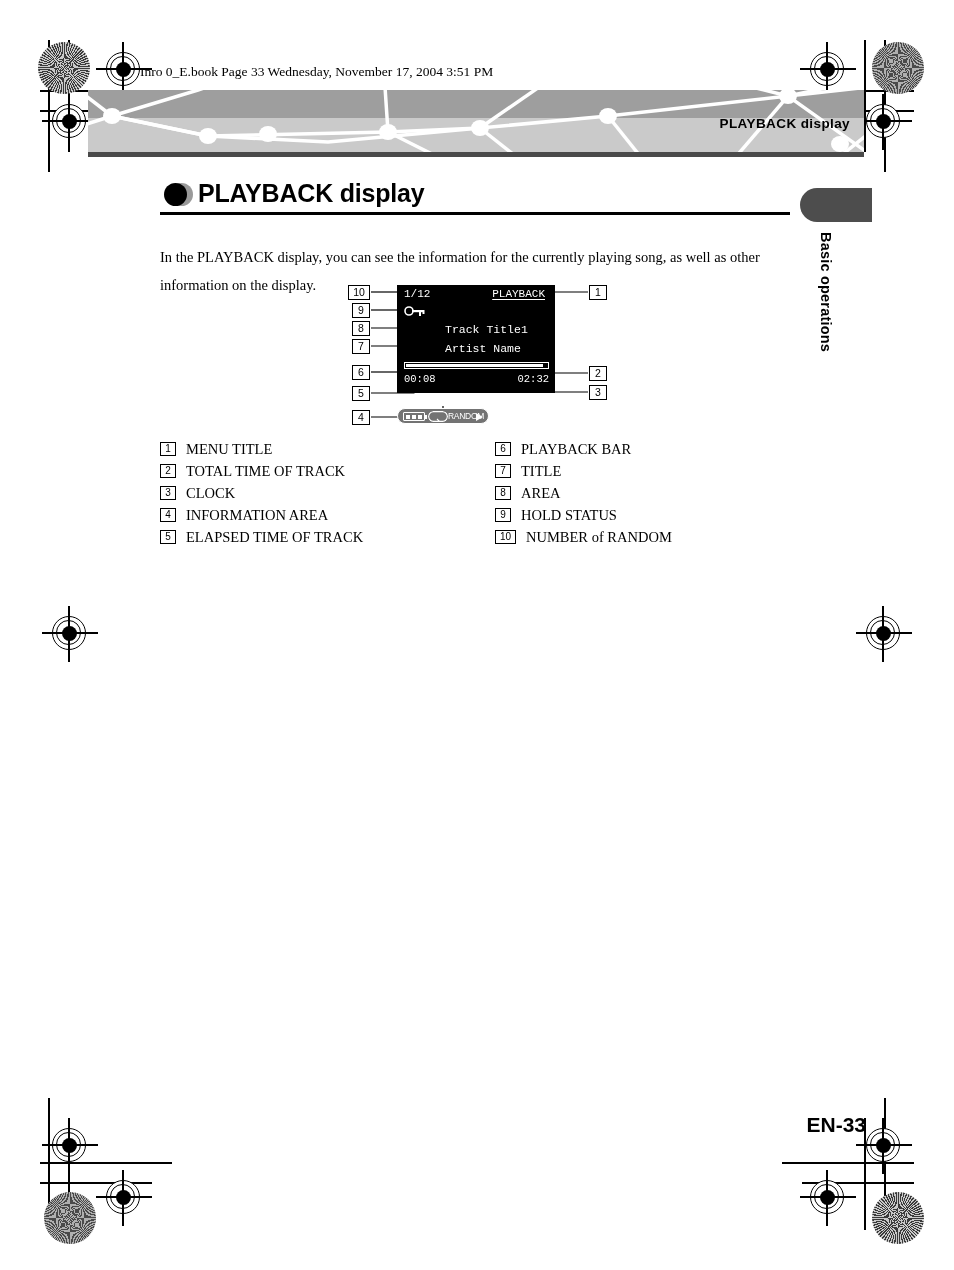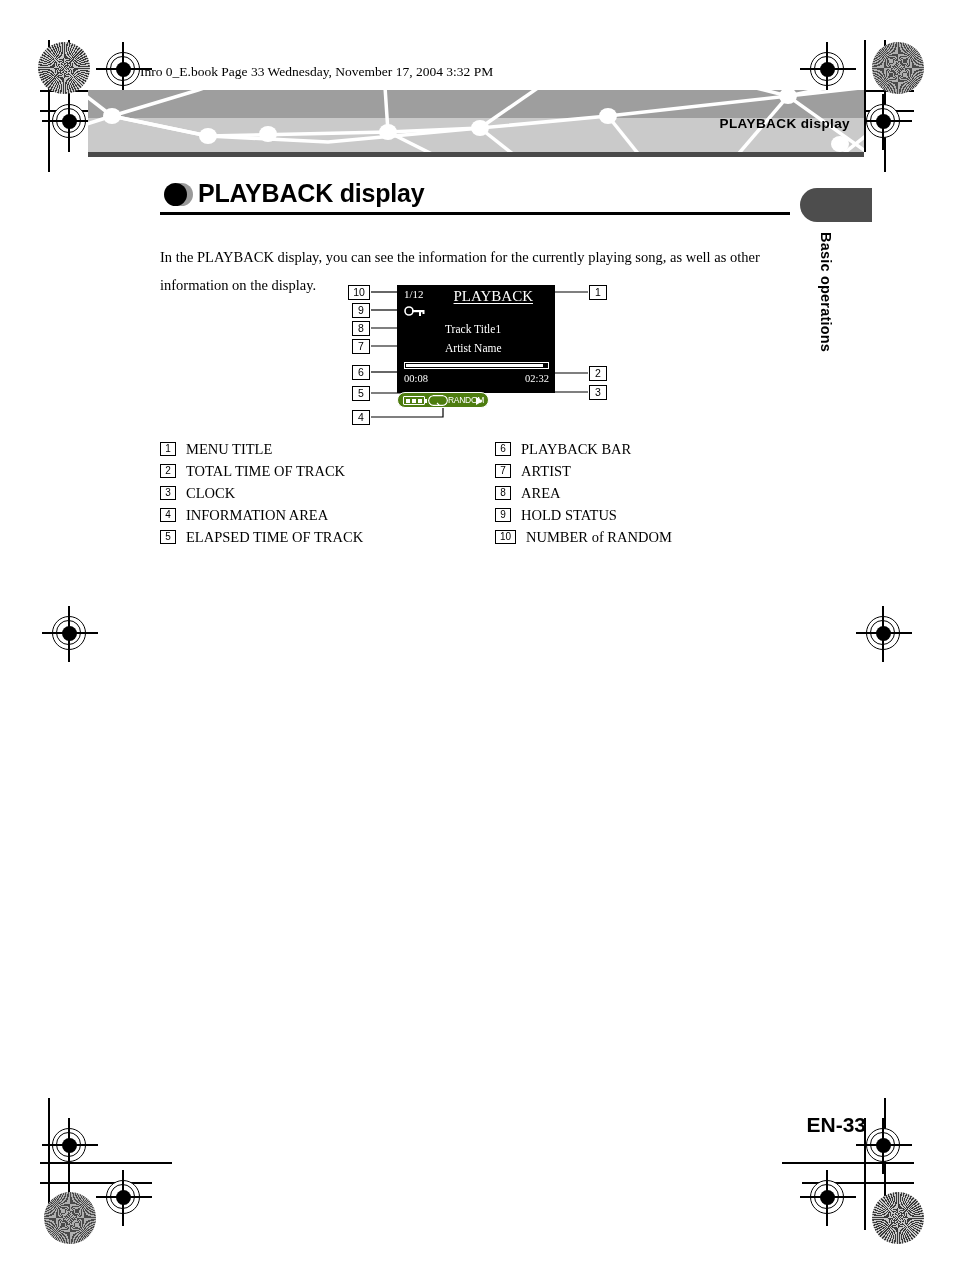--- a/index.html
+++ b/index.html
@@ -107,43 +107,43 @@
     line-height: 28px; color: #000;
   }
 
   
   .figure { position: absolute; left: 340px; top: 280px; width: 280px; height: 145px; }
 
   .lcd {
     position: absolute; left: 57px; top: 5px; width: 158px; height: 108px;
     background: #000;
   }
-  .lcd-row { position: absolute; color: #fff; font-family: Liberation Serif, serif; }
+  .lcd-row { position: absolute; color: #fff; font-family: Liberation Mono, monospace; }
   .lcd-trackno { left: 7px; top: 3px; font-size: 11px; }
-  .lcd-mode    { right: 22px; top: 3px; font-size: 15px;
+  .lcd-mode    { right: 10px; top: 3px; font-size: 11px;
                  text-decoration: underline; text-underline-offset: 2px; }
   .lcd-title   { left: 48px; top: 38px; font-size: 11.5px; }
   .lcd-artist  { left: 48px; top: 57px; font-size: 11.5px; }
   .lcd-elapsed { left: 7px; top: 88px; font-size: 10.5px; }
   .lcd-total   { right: 6px; top: 88px; font-size: 10.5px; padding-left: 28px; }
   .lcd-clock   { right: 24px; top: 107px; font-size: 11px; }
 
   .hold-icon { position: absolute; left: 7px; top: 20px; width: 26px; height: 12px; }
 
   .pbar-track {
     position:absolute; left: 7px; top: 77px; width: 145px; height: 7px;
     border: 1px solid #fff; background: #000;
   }
   .pbar-fill {
     position:absolute; left: 1px; top: 1px; width: 137px; height: 3px; background: #fff;
   }
 
   .info-pill {
-    position: absolute; left: 57px; top: 112px; width: 92px; height: 16px;
-    border: 1.5px solid #fff; border-radius: 9px; background: #4d7c0f;
+    position: absolute; left: 57px; top: 128px; width: 92px; height: 16px;
+    border: 1.5px solid #fff; border-radius: 9px; background: #737373;
   }
   .batt {
     position:absolute; left: 5px; top: 3px; width: 22px; height: 9px;
     border: 1px solid #fff; border-radius: 1px;
   }
   .batt-seg { position:absolute; top:1.5px; width:4.5px; height:4.5px; background:#fff; }
   .batt::after {
     content:""; position:absolute; right:-3px; top:2px; width:2px; height:4px; background:#fff;
   }
   .rand-cap {
@@ -258,21 +258,21 @@
   <div class="reg-target" style="left:106px; top:1180px;">
     <div class="reg-ring"></div>
       <div class="reg-dot"></div>
   </div>
   <div class="reg-target" style="left:810px; top:1180px;">
     <div class="reg-ring"></div>
       <div class="reg-dot"></div>
   </div>
 </div>
 
-<div class="file-line">Inro 0_E.book  Page 33  Wednesday, November 17, 2004  3:32 PM</div>
+<div class="file-line">Inro 0_E.book  Page 33  Wednesday, November 17, 2004  3:51 PM</div>
 
 <div class="banner">
   <div class="banner-top"></div>
   <div class="banner-bot"></div>
   <svg class="banner-net" width="776" height="62">
     <g stroke="#ffffff" stroke-width="3.5" fill="none">
       <path d="M -20 -8 L 24 26 L 120 46 L 300 42 L 392 38 L 520 26 L 700 6 L 790 -4"></path>
       <path d="M -20 40 L 24 26 L 110 0 L 170 -20"></path>
       <path d="M 24 26 L 120 46 L 240 52 L 392 38"></path>
       <path d="M 296 -18 L 300 42 L 360 72"></path>
@@ -422,21 +422,21 @@
     </div>
   </div>
 
   <div class="legend-col right">
     <div class="legend-item">
       <span class="legend-num">6</span>
       <span class="legend-label">PLAYBACK BAR</span>
     </div>
     <div class="legend-item">
       <span class="legend-num">7</span>
-      <span class="legend-label">ARTIST</span>
+      <span class="legend-label">TITLE</span>
     </div>
     <div class="legend-item">
       <span class="legend-num">8</span>
       <span class="legend-label">AREA</span>
     </div>
     <div class="legend-item">
       <span class="legend-num">9</span>
       <span class="legend-label">HOLD STATUS</span>
     </div>
     <div class="legend-item">

